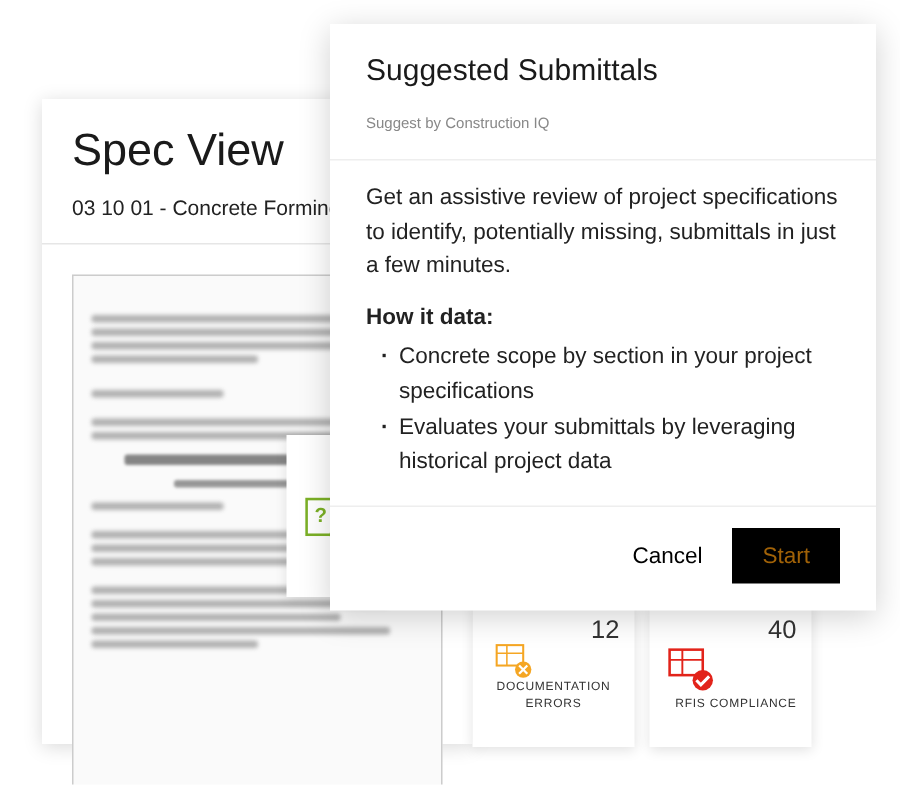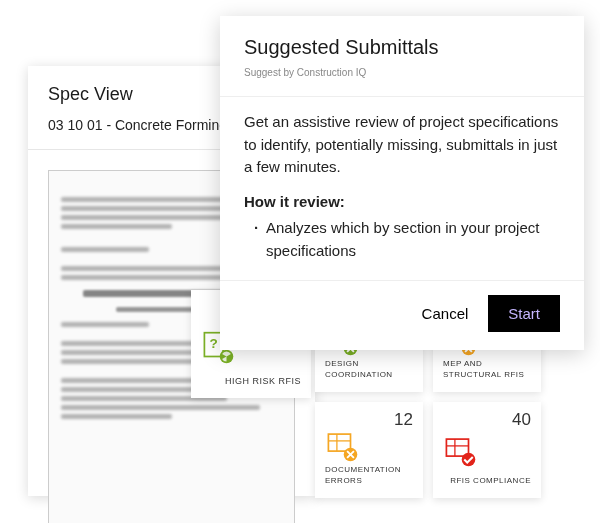--- a/index.html
+++ b/index.html
@@ -1,47 +1,47 @@
 <!DOCTYPE html>
 <html><head>
 <meta charset="utf-8">
 <style>
 *{margin:0;padding:0;box-sizing:border-box}
 body{font-family:-apple-system,Segoe UI,Helvetica,Arial,sans-serif;width:600px;height:523px;background:#fff;position:relative;overflow:hidden}
 .spec-card{position:absolute;left:28px;top:66px;width:287px;height:430px;background:#fff;box-shadow:0 2px 12px rgba(0,0,0,0.15);z-index:1}
 .spec-head{padding:18px 20px 4px}
-.spec-title{font-size:18px;font-weight:400;color:#1a1a1a;margin-bottom:12px}
+.spec-title{font-size:30px;font-weight:400;color:#1a1a1a;margin-bottom:12px}
 .spec-section{font-size:14px;color:#222;padding:0 0 6px}
 .spec-rule{border:none;border-top:1px solid #e6e6e6;margin:10px -20px 0}
 .spec-doc{margin:16px 20px 0;height:360px;background:#fafafa;border:1px solid #ccc;padding:14px 12px;position:relative;overflow:hidden}
 .blur-line{height:5px;background:#777;border-radius:2px;margin:4px 0;filter:blur(1.5px);opacity:.55}
 .blur-line.s{width:90%}.blur-line.m{width:75%}.blur-line.t{width:50%}.blur-line.sh{width:40%}
 .blur-title{height:7px;background:#555;border-radius:2px;margin:10px auto;filter:blur(1px);opacity:.7;width:80%}
 .blur-sub{height:5px;background:#555;border-radius:2px;margin:4px auto 10px;filter:blur(1px);opacity:.6;width:50%}
 .sug-card{position:absolute;left:220px;top:16px;width:364px;background:#fff;box-shadow:0 4px 20px rgba(0,0,0,.18);z-index:3}
 .sug-head{padding:20px 24px 8px}
-.sug-title{font-size:20px;font-weight:400;color:#1a1a1a;margin-bottom:8px}
+.sug-title{font-size:20px;font-weight:400;color:#1a1a1a;margin-bottom:18px}
 .sug-sub{font-size:10px;color:#888}
 .sug-rule{border:none;border-top:1px solid #eee;margin:10px 0 0}
 .sug-body{padding:14px 24px 16px;font-size:15px;color:#222;line-height:1.5}
 .sug-desc{margin-bottom:12px}
 .sug-how{font-weight:700;margin-bottom:4px}
 .sug-list{list-style:none;padding-left:10px}
 .sug-list li{position:relative;padding-left:12px;margin-bottom:2px}
 .sug-list li:before{content:"·";position:absolute;left:0;font-weight:700}
 .sug-foot{display:flex;justify-content:flex-end;align-items:center;gap:20px;padding:14px 24px 18px;border-top:1px solid #eee}
 .btn-cancel{background:none;border:none;font-size:15px;color:#000;cursor:pointer}
-.btn-start{background:#000;color:#c4b5fd;border:none;font-size:15px;padding:10px 20px;cursor:pointer}
+.btn-start{background:#000;color:#a16207;border:none;font-size:15px;padding:10px 20px;cursor:pointer}
 .tiles{position:absolute;left:315px;top:296px;z-index:2;width:260px}
 .tile-row{display:flex;gap:10px}
-.tile{width:108px;height:96px;background:#fff;box-shadow:0 2px 8px rgba(0,0,0,.12);padding:8px 10px 12px;display:flex;flex-direction:column;justify-content:space-between;align-items:flex-end;margin-bottom:10px;position:relative}
+.tile{width:108px;height:96px;background:#fff;box-shadow:0 2px 8px rgba(0,0,0,.12);padding:8px 10px 24px;display:flex;flex-direction:column;justify-content:space-between;align-items:flex-end;margin-bottom:10px;position:relative}
 .tile.big{position:absolute;left:191px;top:290px;width:120px;height:108px;z-index:2;padding:10px}
 .tile .count{font-size:17px;color:#333;font-weight:400}
 .tile .icon{align-self:flex-start;width:34px;height:34px;margin-top:-4px}
-.tile .label{font-size:8px;letter-spacing:.5px;color:#333;text-align:left;align-self:flex-end;line-height:1.3}
+.tile .label{font-size:8px;letter-spacing:.5px;color:#333;text-align:center;align-self:flex-end;line-height:1.3}
 .tile.big .count{font-size:20px}
 .tile.big .label{font-size:9px}
 </style>
 </head>
 <body>
 
 <div class="spec-card">
   <div class="spec-head">
     <div class="spec-title">Spec View</div>
     <div class="spec-section">03 10 01 - Concrete Forming</div>
@@ -135,22 +135,23 @@
 </div>
 
 <div class="sug-card">
   <div class="sug-head">
     <div class="sug-title">Suggested Submittals</div>
     <div class="sug-sub">Suggest by Construction IQ</div>
   </div>
   <hr class="sug-rule">
   <div class="sug-body">
     <div class="sug-desc">Get an assistive review of project specifications to identify, potentially missing, submittals in just a few minutes.</div>
-    <div class="sug-how">How it review:</div>
+    <div class="sug-how">How it data:</div>
     <ul class="sug-list">
-      <li>Analyzes which by section in your project specifications</li>
+      <li>Concrete scope by section in your project specifications</li>
+      <li>Evaluates your submittals by leveraging historical project data</li>
     </ul>
   </div>
   <div class="sug-foot">
     <button class="btn-cancel">Cancel</button>
     <button class="btn-start">Start</button>
   </div>
 </div>
 
 </body></html>

